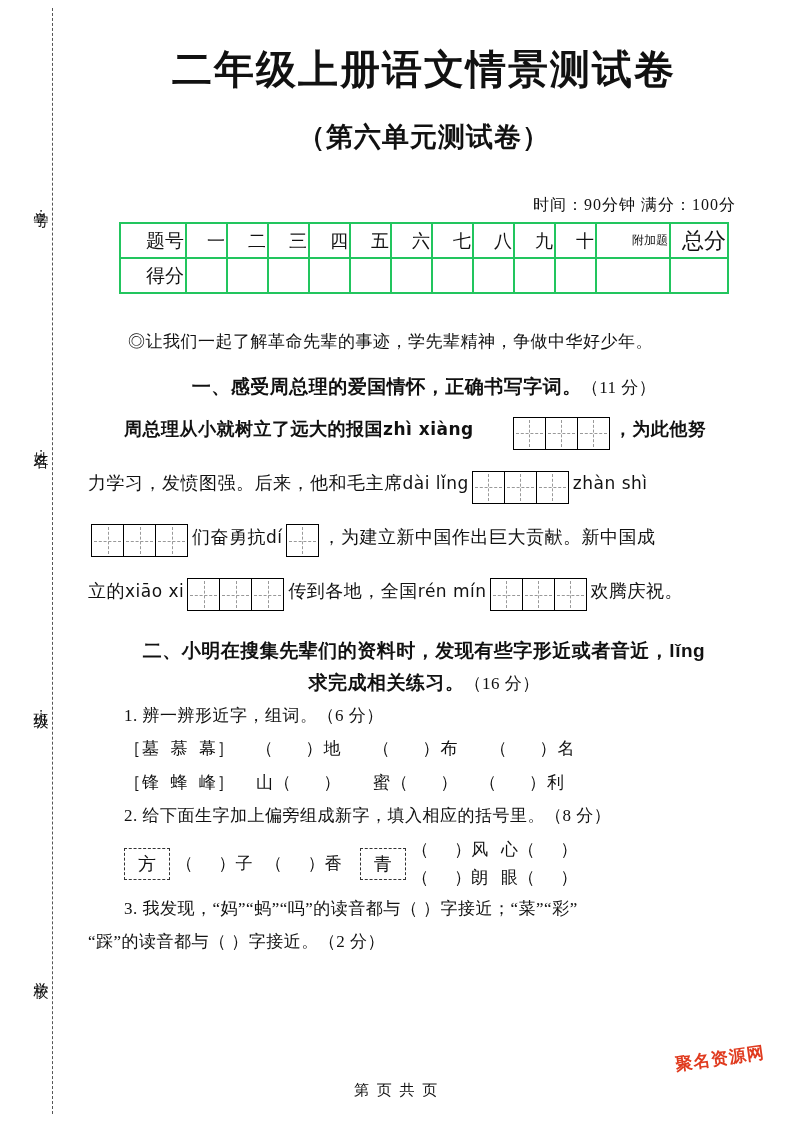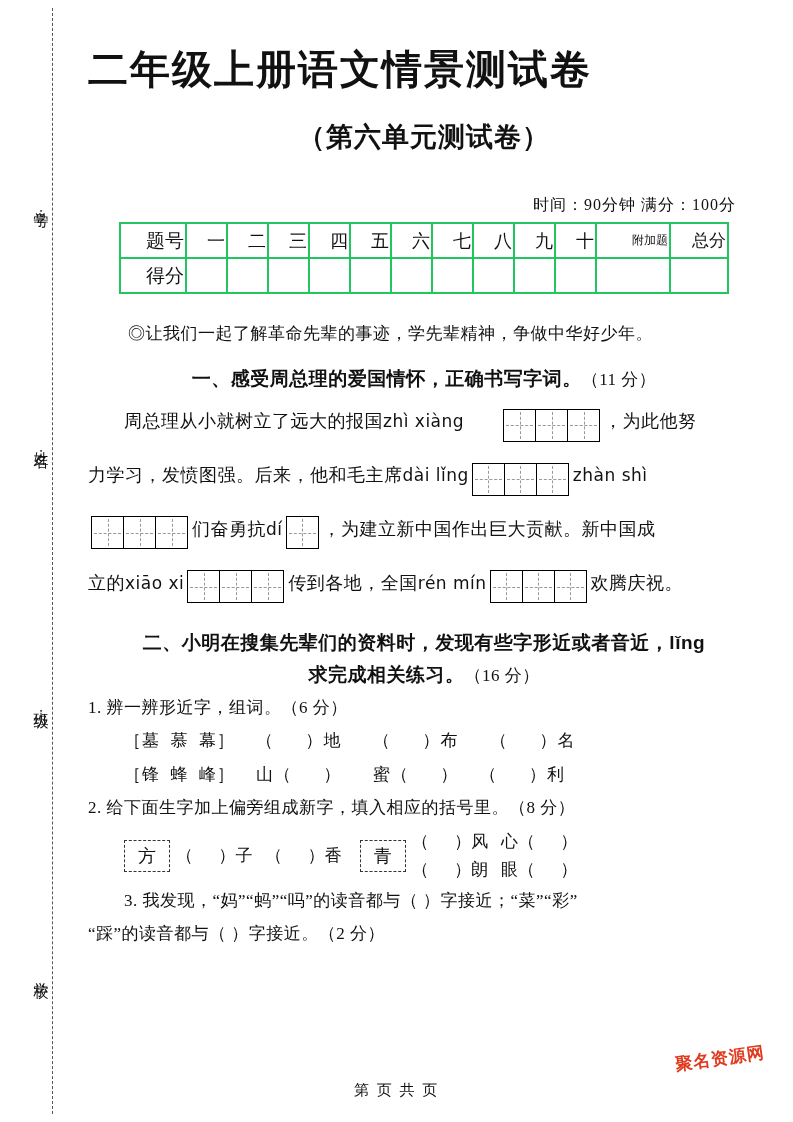--- a/index.html
+++ b/index.html
@@ -55,21 +55,21 @@
     position: absolute;
     left: 88px;
     top: 0;
     width: 672px;
   }
   h1.title {
     margin: 42px 0 0 0;
     font-family: "Liberation Sans", sans-serif;
     font-weight: bold;
     font-size: 40px;
-    text-align: left;
+    text-align: center;
     letter-spacing: 2px;
   }
   h2.subtitle {
     margin: 22px 0 0 0;
     font-family: "Liberation Sans", sans-serif;
     font-weight: bold;
     font-size: 27px;
     text-align: center;
     letter-spacing: 1px;
   }
@@ -96,24 +96,24 @@
   table.score-table td.head {
     width: 62px;
     font-size: 19px;
   }
   table.score-table td.extra {
     width: 70px;
     font-size: 12px;
   }
   table.score-table td.total {
     width: 54px;
-    font-size: 17px;
+    font-size: 22px;
   }
   .lead {
-    margin-top: 26px;
+    margin-top: 34px;
     font-size: 17px;
     text-indent: 40px;
     line-height: 1.6;
     letter-spacing: 0.5px;
   }
   .q-head {
     margin-top: 16px;
     font-family: "Liberation Sans", sans-serif;
     font-weight: bold;
     font-size: 19px;
@@ -126,20 +126,21 @@
     font-weight: normal;
     font-size: 17px;
   }
   .para {
     font-size: 18px;
     line-height: 52px;
     letter-spacing: 0.5px;
   }
   .para.indent {
     text-indent: 36px;
+    font-weight: bold;
   }
   .pinyin {
     font-family: "DejaVu Sans", sans-serif;
     font-size: 17px;
     letter-spacing: 0.5px;
   }
   
   .boxes {
     display: inline-block;
     vertical-align: middle;
@@ -167,20 +168,21 @@
     content: "";
     position: absolute;
     top: 50%;
     left: 2px;
     right: 2px;
     border-top: 1px dashed #999;
   }
   .sub-q {
     font-size: 17px;
     line-height: 1.9;
+    margin-left: 36px;
     letter-spacing: 0.5px;
   }
   .sub-line {
     font-size: 17px;
     line-height: 2.0;
     margin-left: 36px;
     letter-spacing: 1px;
     white-space: pre;
   }
   .radical-block {

